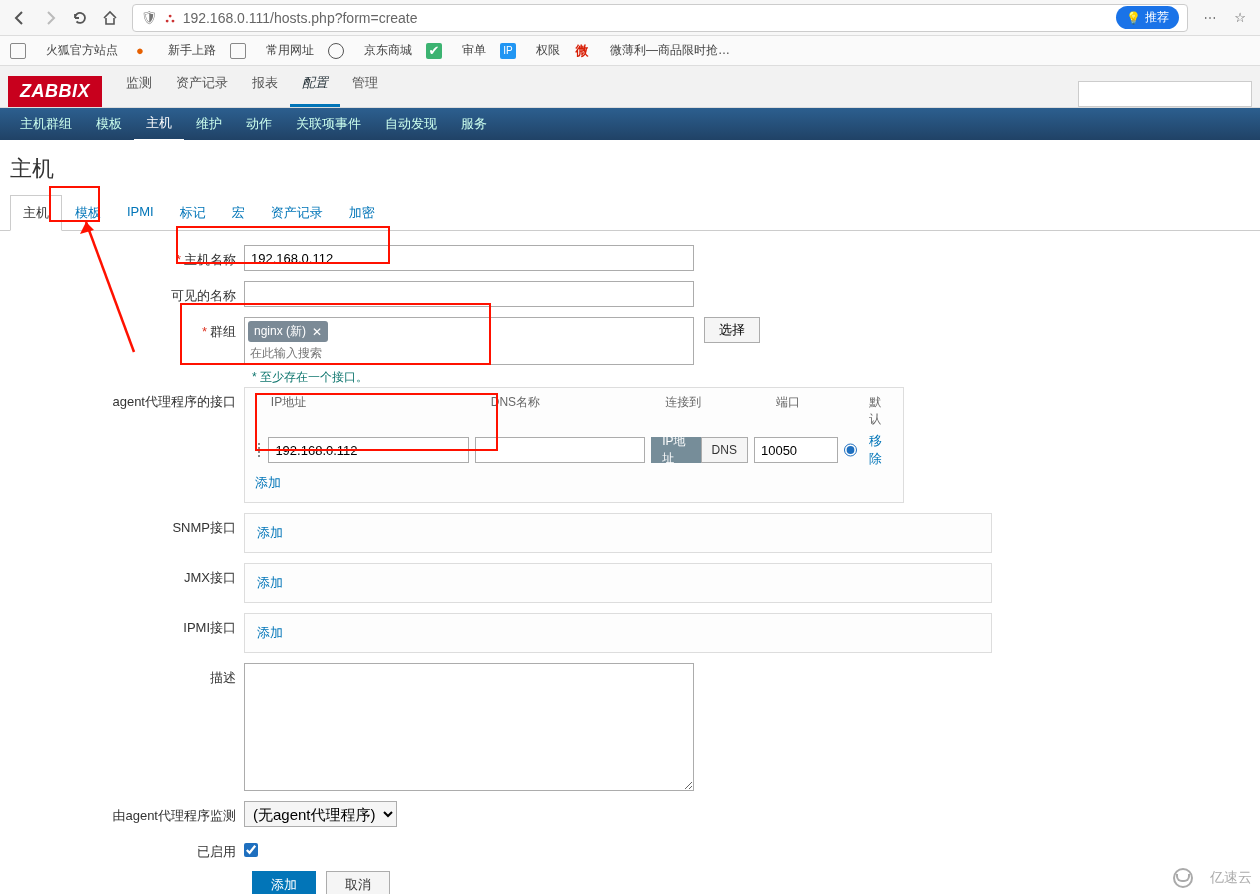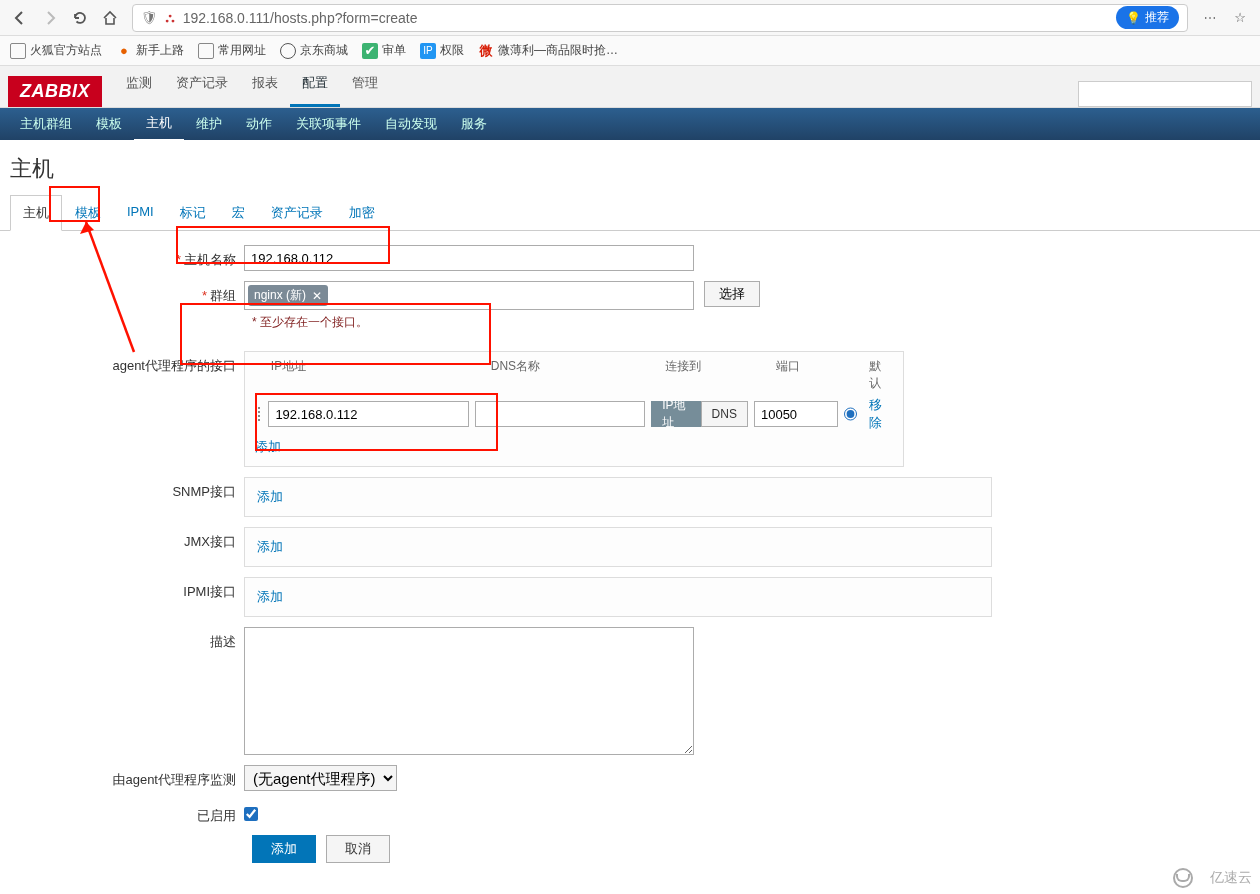--- a/index.html
+++ b/index.html
@@ -10,35 +10,35 @@
   .nav-btn { width: 28px; height: 28px; display: flex; align-items: center; justify-content: center; border-radius: 4px; color: #555; }
   .nav-btn.disabled { color: #bbb; }
   .url-bar { flex: 1; display: flex; align-items: center; height: 28px; border: 1px solid #ccc; border-radius: 4px; margin: 0 6px; padding: 0 8px; background: #fff; gap: 8px; }
   .url-bar .shield { color: #777; }
   .url-bar .lock-off { color: #c33; font-weight: bold; }
   .url-text { flex: 1; font-size: 14px; color: #666; }
   .recommend-pill { background: #1a73e8; color: #fff; border-radius: 12px; padding: 3px 10px; font-size: 12px; display: flex; align-items: center; gap: 4px; }
   .browser-menu-btn { width: 28px; height: 28px; display: flex; align-items: center; justify-content: center; color: #555; }
   
   .bookmark-bar { display: flex; align-items: center; height: 30px; padding: 0 10px; border-bottom: 1px solid #ddd; gap: 14px; background:#fafafa; }
-  .bookmark-item { display: flex; align-items: center; gap: 4px; font-size: 12px; color: #444; }
+  .bookmark-item { display: flex; align-items: center; gap: 20px; font-size: 12px; color: #444; }
   .bookmark-item .bicon { width: 16px; height: 16px; display:inline-flex; align-items:center; justify-content:center; font-size:13px; }
   .bicon.folder { border:1px solid #888; border-radius:2px; }
   .bicon.firefox { color:#e66000; }
   .bicon.globe { color:#333; border:1px solid #555; border-radius:50%; }
   .bicon.check { background:#3cb371; color:#fff; border-radius:2px; }
   .bicon.ip { background:#2196f3; color:#fff; border-radius:2px; font-size:10px; }
   .bicon.wei { color:#d81e06; font-weight:bold; }
 
   
   .zabbix-top { display:flex; align-items:flex-end; height:42px; background:#f2f2f2; border-bottom:1px solid #ddd; padding:0 8px; }
   .zabbix-logo { background:#c8001d; color:#fff; font-weight:bold; font-style: italic; font-size:18px; padding:5px 12px; letter-spacing:0.5px; }
   .top-menu { display:flex; margin-left:12px; }
   .top-menu .tm { padding:0 12px; line-height:42px; color:#555; font-size:13px; cursor:pointer; }
-  .top-menu .tm.active { color:#1f2c33; border-bottom:3px solid #0275b8; font-weight:500; }
+  .top-menu .tm.active { color:#1f2c33; border-bottom:3px solid #0275b8; font-weight:500;font-style:italic; }
   .top-search { margin-left:auto; }
   .top-search input { height:26px; width:174px; border:1px solid #ccc; padding:0 6px; }
 
   .zabbix-sub { background:#1f4a73; background: linear-gradient(#2c5f8f,#204266); height:32px; display:flex; align-items:center; padding:0 8px; }
   .zabbix-sub .sm { color:#cfe; font-size:13px; padding:0 12px; line-height:32px; cursor:pointer; }
   .zabbix-sub .sm.active { color:#fff; border-bottom:3px solid #fff; }
 
   .page-title { font-size:22px; color:#333; padding:14px 10px 10px; }
 
   
@@ -53,21 +53,21 @@
   .form-label .req { color:#d32; margin-right:3px; }
   .form-ctrl { display:flex; flex-direction:column; }
   .text-input { height:26px; border:1px solid #acacac; padding:0 6px; font-size:13px; width:450px; }
 
   .multiselect { width:450px; border:1px solid #acacac; background:#fff; padding:3px; }
   .ms-tag { display:inline-flex; align-items:center; background:#7b8a96; color:#fff; border-radius:3px; padding:2px 6px; font-size:12px; gap:6px; }
   .ms-tag-x { cursor:pointer; color:#fff; }
   .ms-input { border:none; outline:none; width:100%; font-size:12px; color:#999; padding:4px 2px 1px; }
   .select-btn { height:26px; border:1px solid #acacac; background:#f5f5f5; padding:0 14px; margin-left:10px; font-size:13px; cursor:pointer; }
 
-  .hint-error { color:#7f1d1d; font-size:12px; padding-left:252px; margin-top:-6px; margin-bottom:20px; }
+  .hint-error { color:#0f766e; font-size:12px; padding-left:252px; margin-top:-6px; margin-bottom:1px; }
 
   .iface-box { border:1px solid #ddd; width:660px; padding:6px 10px 10px; background:#fdfdfd; }
   .iface-headers { display:flex; font-size:12px; color:#666; margin-bottom:4px; }
   .iface-row { display:flex; align-items:center; gap:6px; }
   .drag-handle { width:8px; color:#bbb; cursor:grab; display:flex; flex-direction:column; align-items:center; font-size:10px; line-height:3px; }
   .drag-handle span{display:block;height:2px;width:2px;background:#888;margin:1px 0;}
   .ip-input { width:216px; height:26px; border:1px solid #acacac; padding:0 6px; font-size:13px; }
   .dns-input { width:170px; height:26px; border:1px solid #acacac; padding:0 6px; font-size:13px; }
   .toggle-group { display:flex; }
   .toggle-group .tg { border:1px solid #acacac; height:26px; padding:0 10px; font-size:12px; background:#f5f5f5; cursor:pointer; display:flex; align-items:center; }
@@ -205,29 +205,36 @@
 
 <div class="form-body" style="position:relative;">
 
   <div class="form-row">
     <div class="form-label"><span class="req">*</span><span>主机名称</span></div>
     <div class="form-ctrl">
       <input class="text-input" value="192.168.0.112" style="">
     </div>
   </div>
 
+  <div class="form-row">
+    <div class="form-label">可见的名称</div>
+    <div class="form-ctrl">
+      <input class="text-input" value="" style="">
+    </div>
+  </div>
 
   <div class="form-row">
     <div class="form-label"><span class="req">*</span><span>群组</span></div>
     <div style="display:flex;">
       <div class="multiselect">
         <div class="ms-tag">
           <span>nginx (新)</span>
           <span class="ms-tag-x">✕</span>
         </div>
+        <input class="ms-input" placeholder="在此输入搜索" style="">
       </div>
       <button class="select-btn">选择</button>
     </div>
   </div>
 
   <div class="hint-error"><span class="req">*</span> <span>至少存在一个接口。</span></div>
 
   <div class="form-row">
     <div class="form-label">agent代理程序的接口</div>
     <div class="iface-box">

